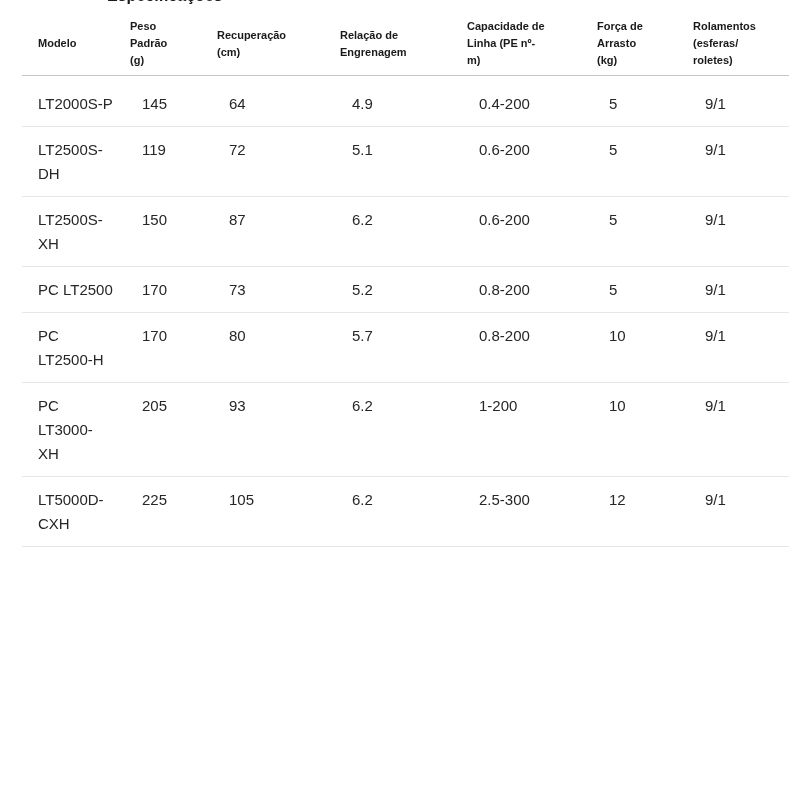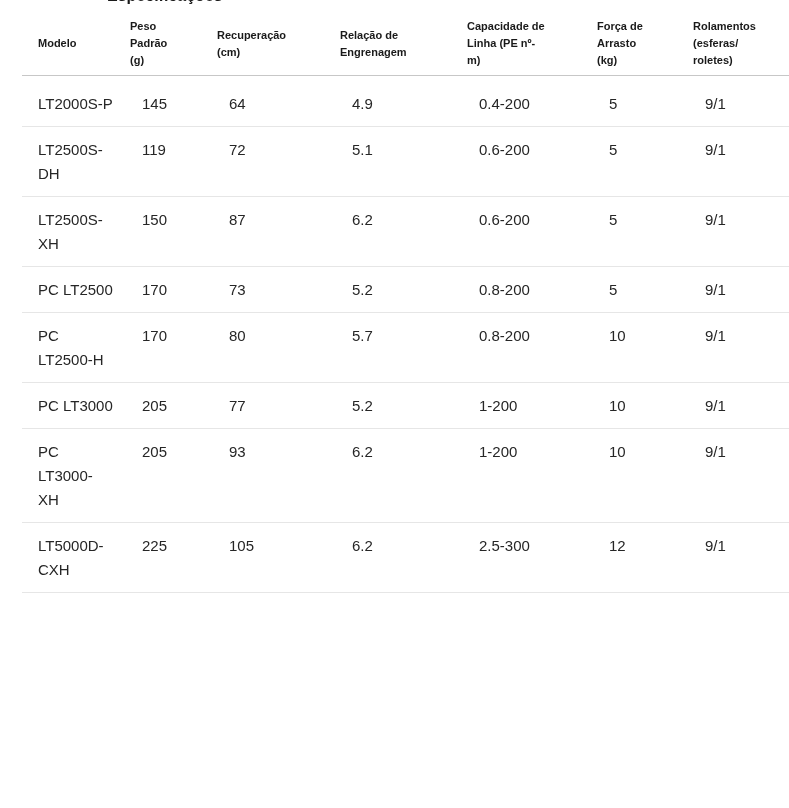--- a/index.html
+++ b/index.html
@@ -154,29 +154,20 @@
     <td class="model-cell">PC
 LT2500-H</td>
     <td>170</td>
     <td>80</td>
     <td>5.7</td>
     <td>0.8-200</td>
     <td>10</td>
     <td>9/1</td>
   </tr>
       <tr>
-    <td class="model-cell">PC LT3000</td>
-    <td>205</td>
-    <td>77</td>
-    <td>5.2</td>
-    <td>1-200</td>
-    <td>10</td>
-    <td>9/1</td>
-  </tr>
-      <tr>
     <td class="model-cell">PC
 LT3000-
 XH</td>
     <td>205</td>
     <td>93</td>
     <td>6.2</td>
     <td>1-200</td>
     <td>10</td>
     <td>9/1</td>
   </tr>

